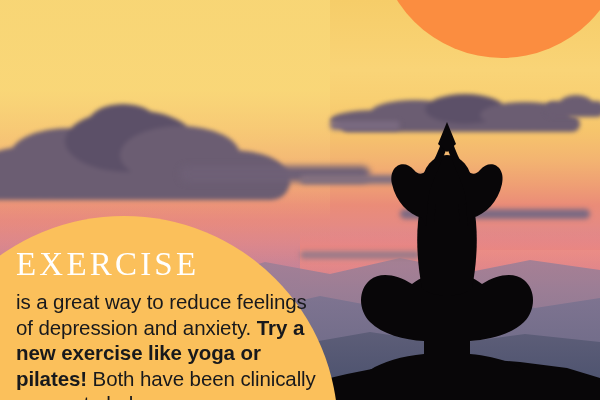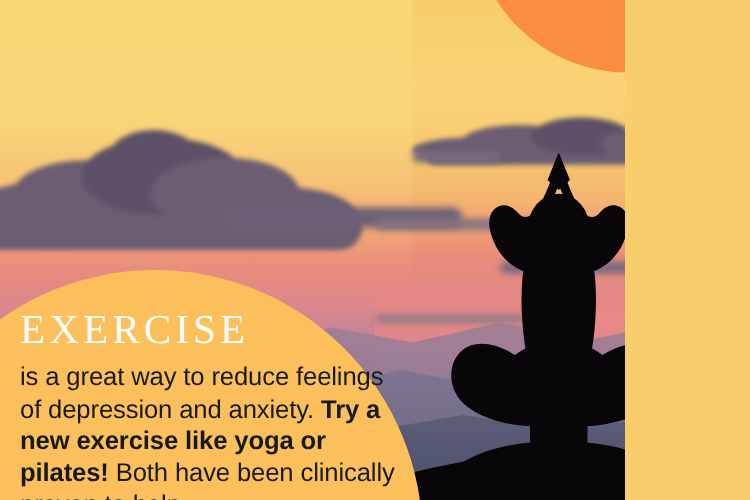--- a/index.html
+++ b/index.html
@@ -2,21 +2,21 @@
 <html><head>
 <meta charset="utf-8">
 <style>
   html,body{margin:0;padding:0;}
   body{
     width:600px;height:400px;overflow:hidden;
     font-family:"Liberation Sans", sans-serif;
     background:#f7ce6b;
   }
   #poster{
-    position:relative;width:500px;height:400px;overflow:hidden;
+    position:relative;width:600px;height:400px;overflow:hidden;
     background:#ec4899;
   }
 
   
   .sky{
     position:absolute;inset:0;
     background:
       linear-gradient(to bottom,
         #f6cd69 0px,
         #f8d171 42px,

